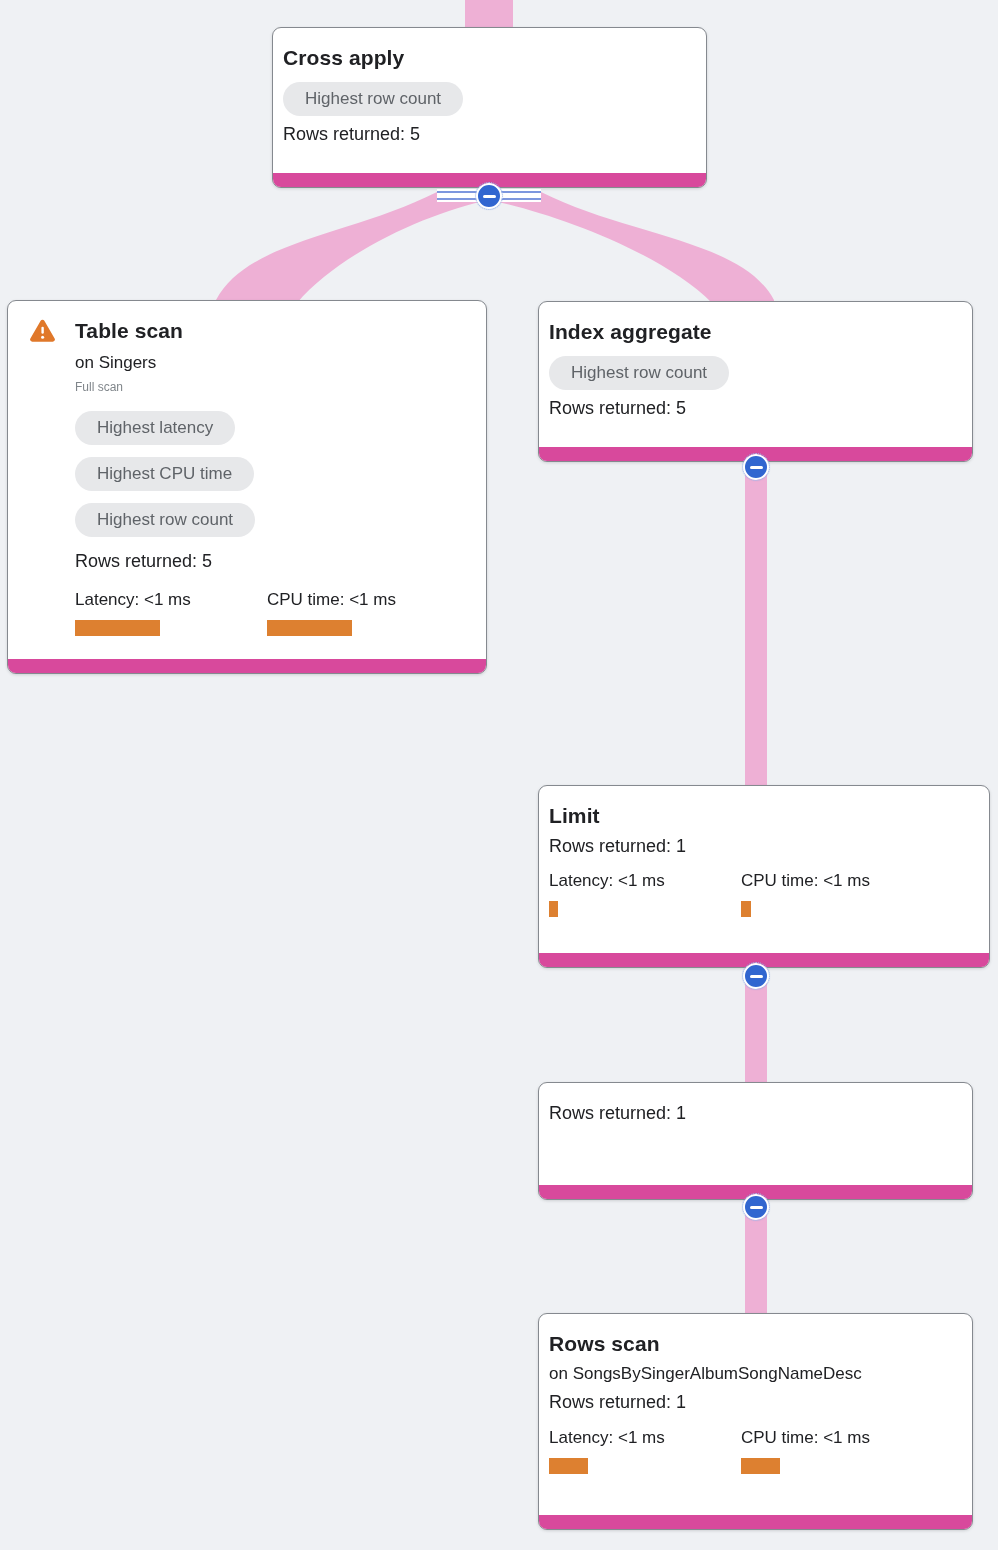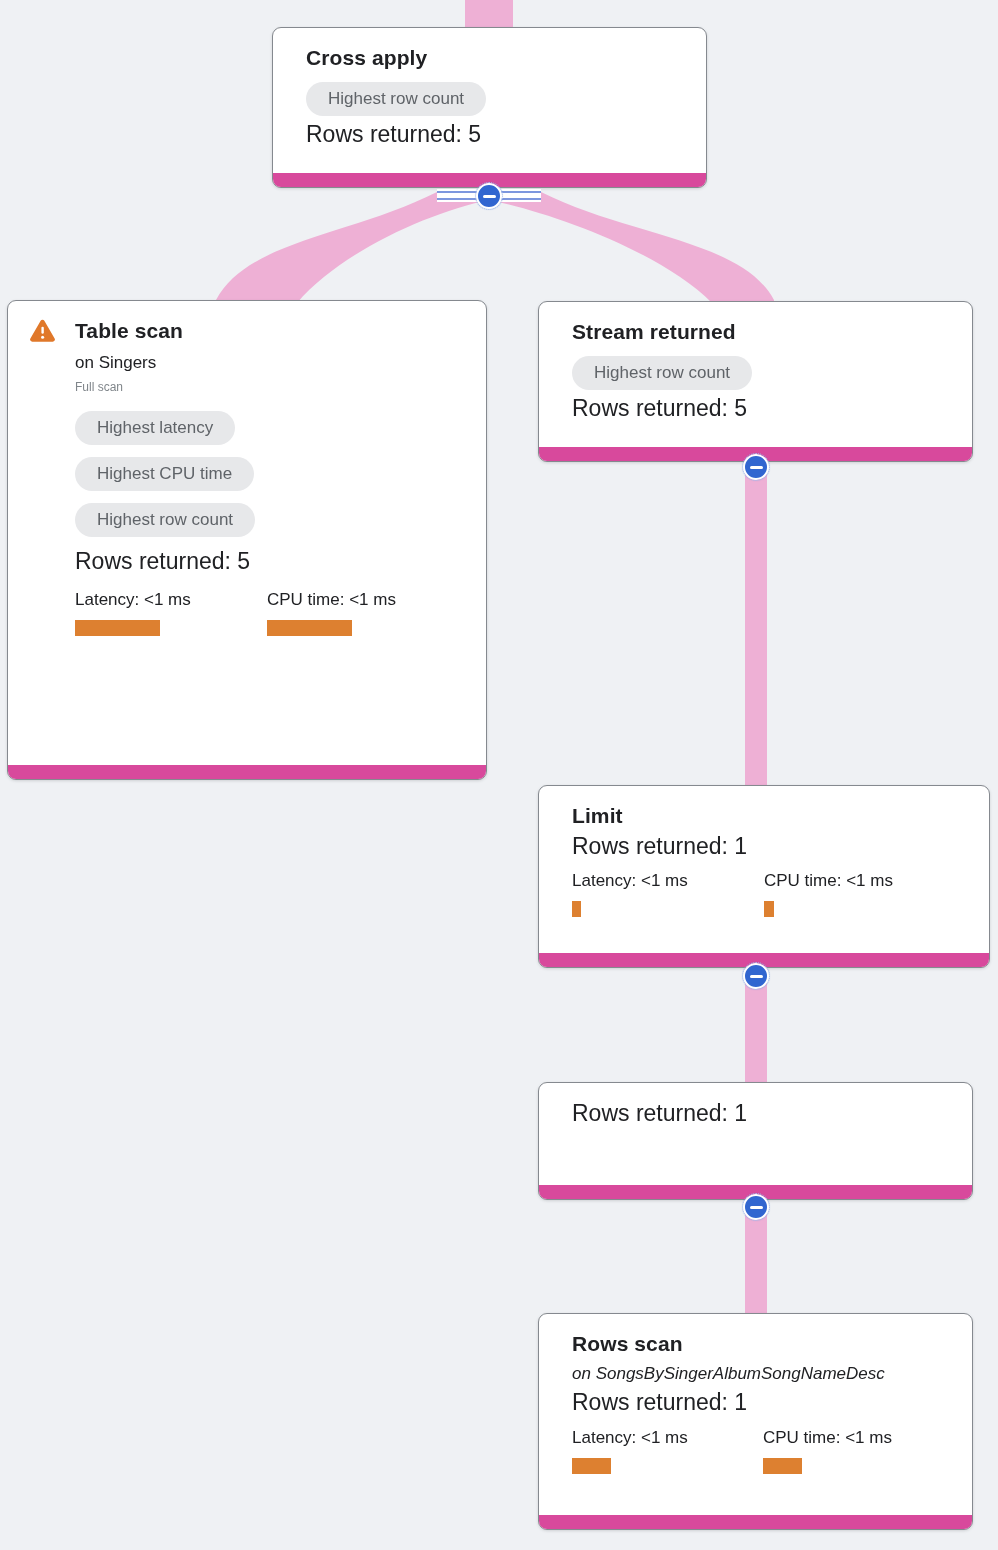--- a/index.html
+++ b/index.html
@@ -13,25 +13,25 @@
   body{font-family:"Liberation Sans", sans-serif;}
   .canvas{position:relative;width:998px;height:1550px;background:var(--page-bg);overflow:hidden;}
   .edges{position:absolute;left:0;top:0;z-index:0;}
   .edge{fill:var(--edge-pink);}
 
   .node{position:absolute;z-index:1;background:var(--card-bg);
     border:1px solid var(--card-border);border-radius:9px;
     box-shadow:0 1px 3px rgba(60,64,67,.18);cursor:pointer;}
   .node-bar{position:absolute;left:0;right:0;bottom:0;height:14px;
     background:var(--node-bar-pink);border-radius:0 0 8px 8px;}
-  .node-content{padding:15px 18px 0 33px;color:var(--text-primary);}
+  .node-content{padding:15px 18px 0 10px;color:var(--text-primary);}
   .title{font-size:21px;font-weight:700;line-height:30px;letter-spacing:.1px;}
   .subtitle{font-size:17px;line-height:24px;margin-top:5px;}
   .note{font-size:12px;line-height:24px;color:var(--text-secondary);}
-  .rows{font-size:23px;line-height:24px;margin-top:6px;}
+  .rows{font-size:18px;line-height:24px;margin-top:6px;}
   .badge{display:inline-block;background:var(--badge-bg);color:var(--badge-text);
     font-size:17px;line-height:34px;height:34px;padding:0 22px;border-radius:17px;margin-top:9px;}
   .badge-stack .badge{display:table;margin-top:12px;margin-bottom:12px;}
   .metrics{display:flex;margin-top:16px;}
   .metric{width:192px;}
   .m-label{font-size:17px;line-height:22px;margin-bottom:9px;}
   .m-bar{height:16px;background:var(--metric-orange);}
 
   .head-row{display:flex;align-items:center;}
   .warn{width:27px;height:24px;margin-right:19px;flex:0 0 auto;display:block;}
@@ -68,21 +68,21 @@
       <div class="rows">Rows returned: 5</div>
     </div>
     <div class="node-bar"></div>
   </div>
 
   <div class="stripes"></div>
   <button class="collapse" style="left:476px;top:183px">
     <span class="minus"></span>
   </button>
 
-  <div class="node" style="left:7px;top:300px;width:480px;height:480px">
+  <div class="node" style="left:7px;top:300px;width:480px;height:374px">
     <div class="node-content" style="padding-left:21px;">
       <div class="head-row">
         <span class="warn">
           <svg viewBox="0 0 24 22" width="27" height="24">
             <path d="M10.3 1.6 0.9 17.8a2 2 0 0 0 1.73 3h18.74a2 2 0 0 0 1.73-3L13.7 1.6a2 2 0 0 0-3.4 0z" fill="#e0782a"></path>
             <rect x="11" y="7" width="2.2" height="6.5" rx="1.1" fill="#fff"></rect>
             <circle cx="12.1" cy="16.7" r="1.4" fill="#fff"></circle>
           </svg>
         </span>
         <div class="title">Table scan</div>
@@ -106,21 +106,21 @@
             <div class="m-bar" style="width: 85px;"></div>
           </div>
         </div>
       </div>
     </div>
     <div class="node-bar"></div>
   </div>
 
   <div class="node" style="left:538px;top:301px;width:435px;height:161px">
     <div class="node-content">
-      <div class="title">Stream returned</div>
+      <div class="title">Index aggregate</div>
       <div class="badge">Highest row count</div>
       <div class="rows">Rows returned: 5</div>
     </div>
     <div class="node-bar"></div>
   </div>
   <button class="collapse" style="left:743px;top:454px">
     <span class="minus"></span>
   </button>
 
   <div class="node" style="left:538px;top:785px;width:452px;height:183px">
@@ -150,21 +150,21 @@
     </div>
     <div class="node-bar"></div>
   </div>
   <button class="collapse" style="left:743px;top:1194px">
     <span class="minus"></span>
   </button>
 
   <div class="node" style="left:538px;top:1313px;width:435px;height:217px">
     <div class="node-content">
       <div class="title">Rows scan</div>
-      <div class="subtitle" style="margin-top:3px;font-style:italic;">on SongsBySingerAlbumSongNameDesc</div>
+      <div class="subtitle" style="margin-top:3px;">on SongsBySingerAlbumSongNameDesc</div>
       <div class="rows" style="margin-top:4px;">Rows returned: 1</div>
       <div class="metrics" style="margin-top:13px;">
         <div class="metric">
           <div class="m-label">Latency: &lt;1 ms</div>
           <div class="m-bar" style="width: 39px;"></div>
         </div>
         <div class="metric">
           <div class="m-label">CPU time: &lt;1 ms</div>
           <div class="m-bar" style="width: 39px;"></div>
         </div>

